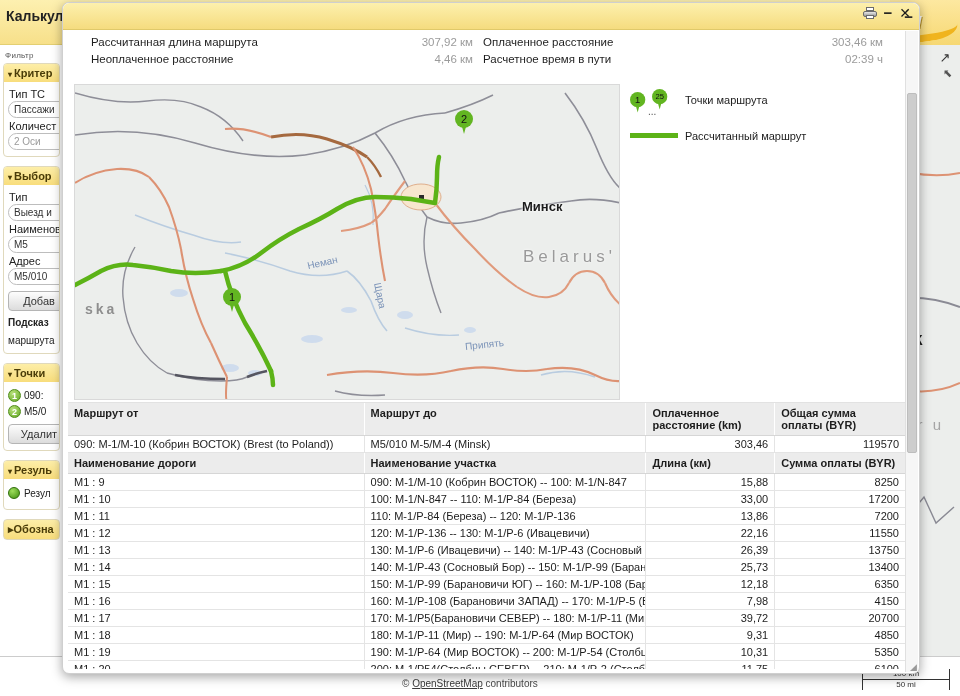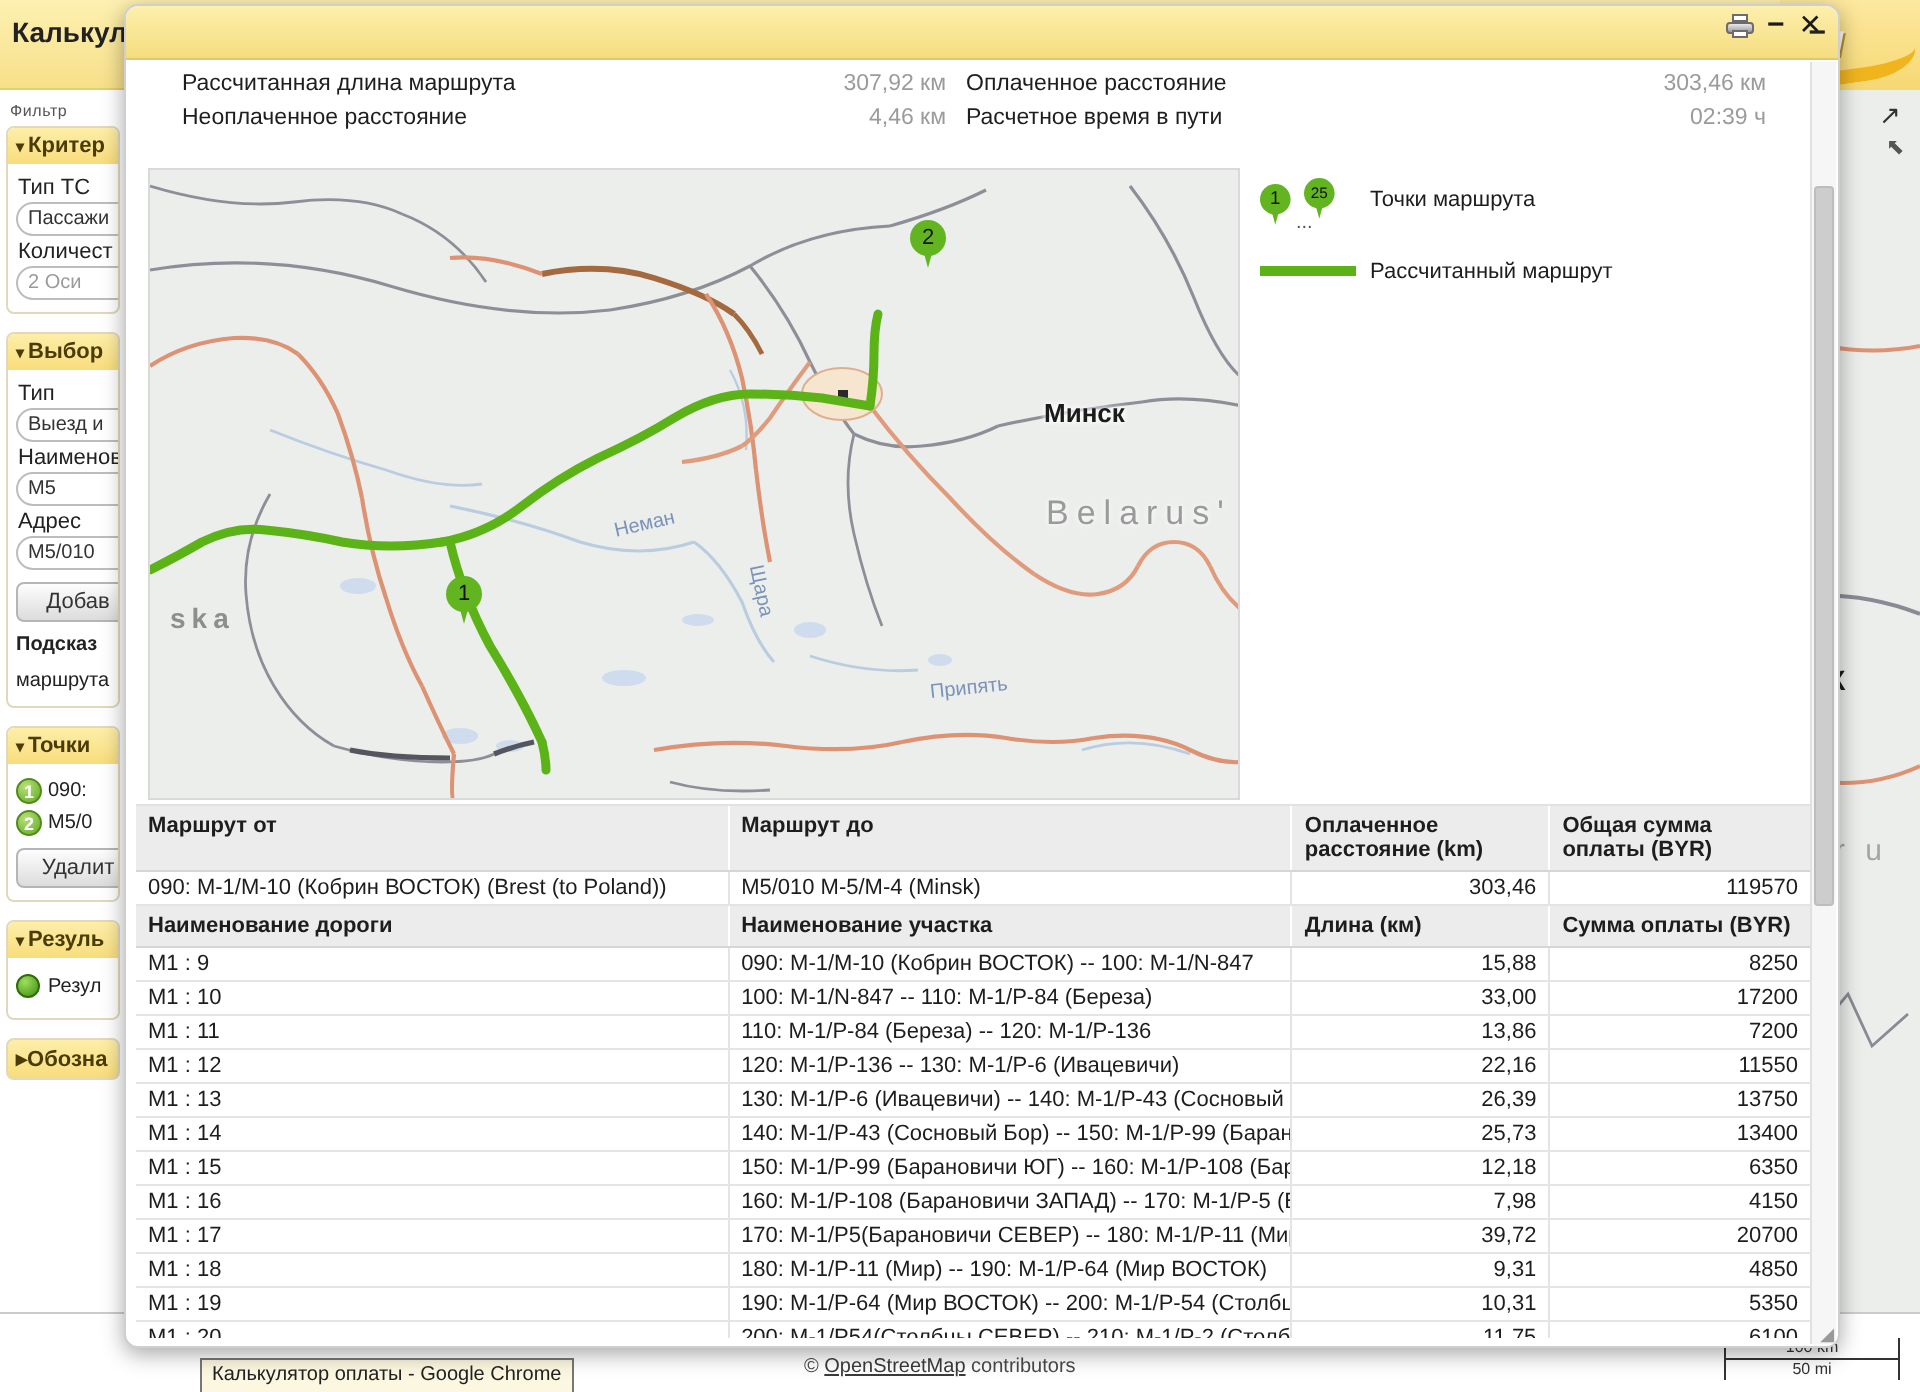--- a/index.html
+++ b/index.html
@@ -418,21 +418,20 @@
   <div id="bottom-strip">
     <div id="osm-attr">
       <span>©</span>
       <a href="#">OpenStreetMap</a>
       <span>contributors</span>
     </div>
     <div id="scale-bar">
       <div class="scale-line top">100 km</div>
       <div class="scale-line">50 mi</div>
     </div>
-    <div id="taskbar-item">Калькулятор оплаты - Google Chrome</div>
   </div>
 </div>
 
 <div id="modal">
 
   <div id="modal-titlebar">
     <div id="titlebar-buttons">
       <div id="print-icon" class="tb-btn">
         <div class="paper"></div>
         <div class="body"></div>

